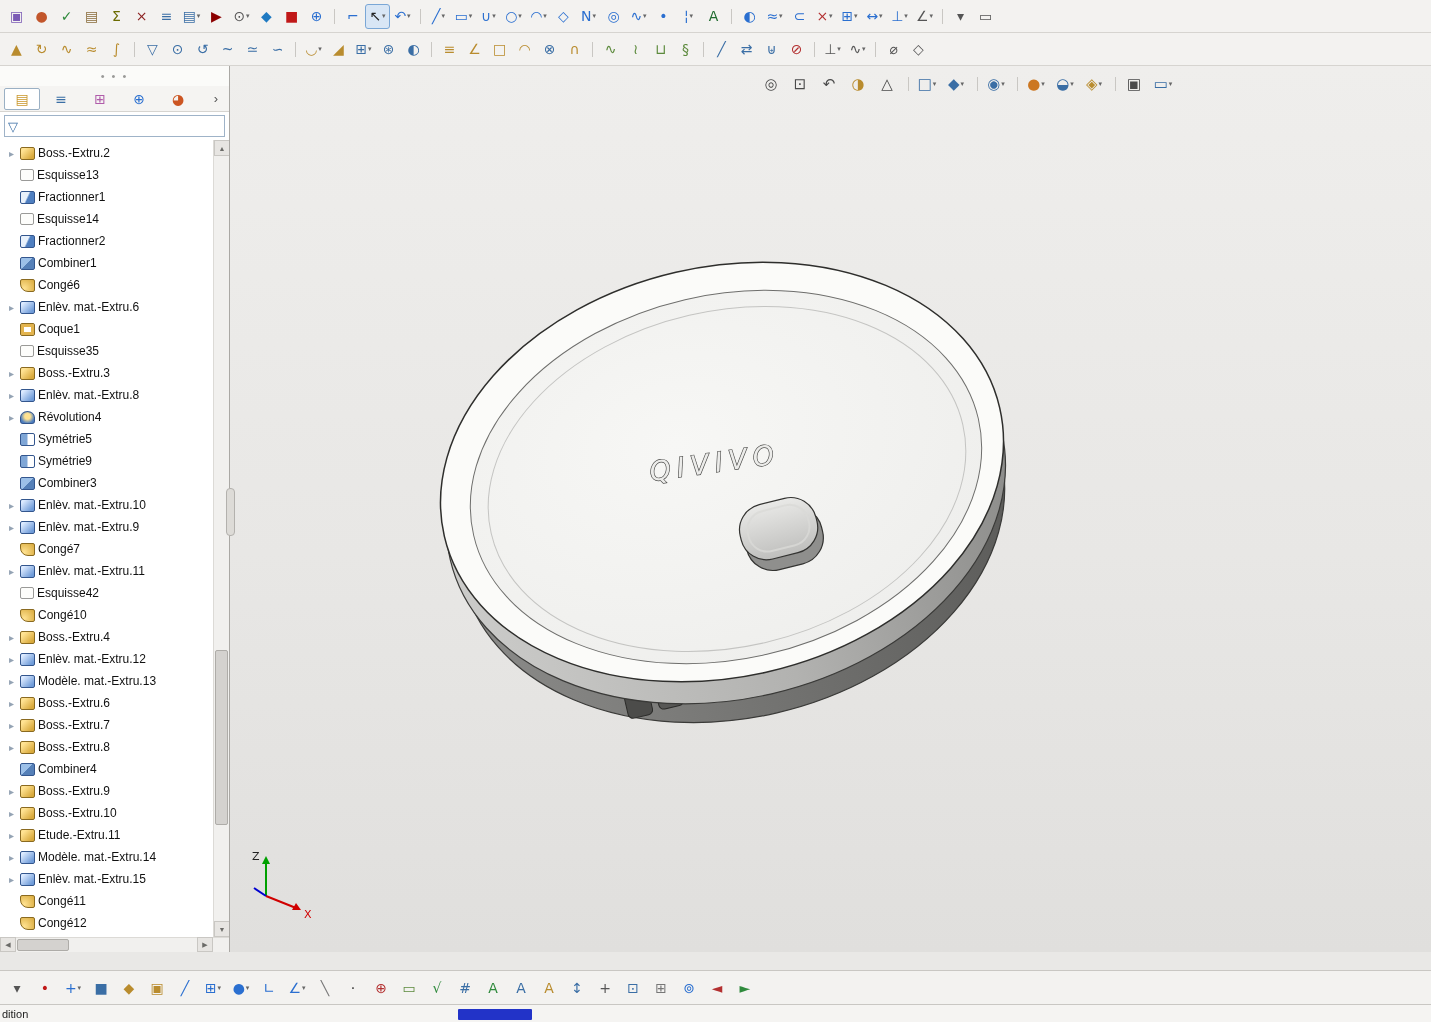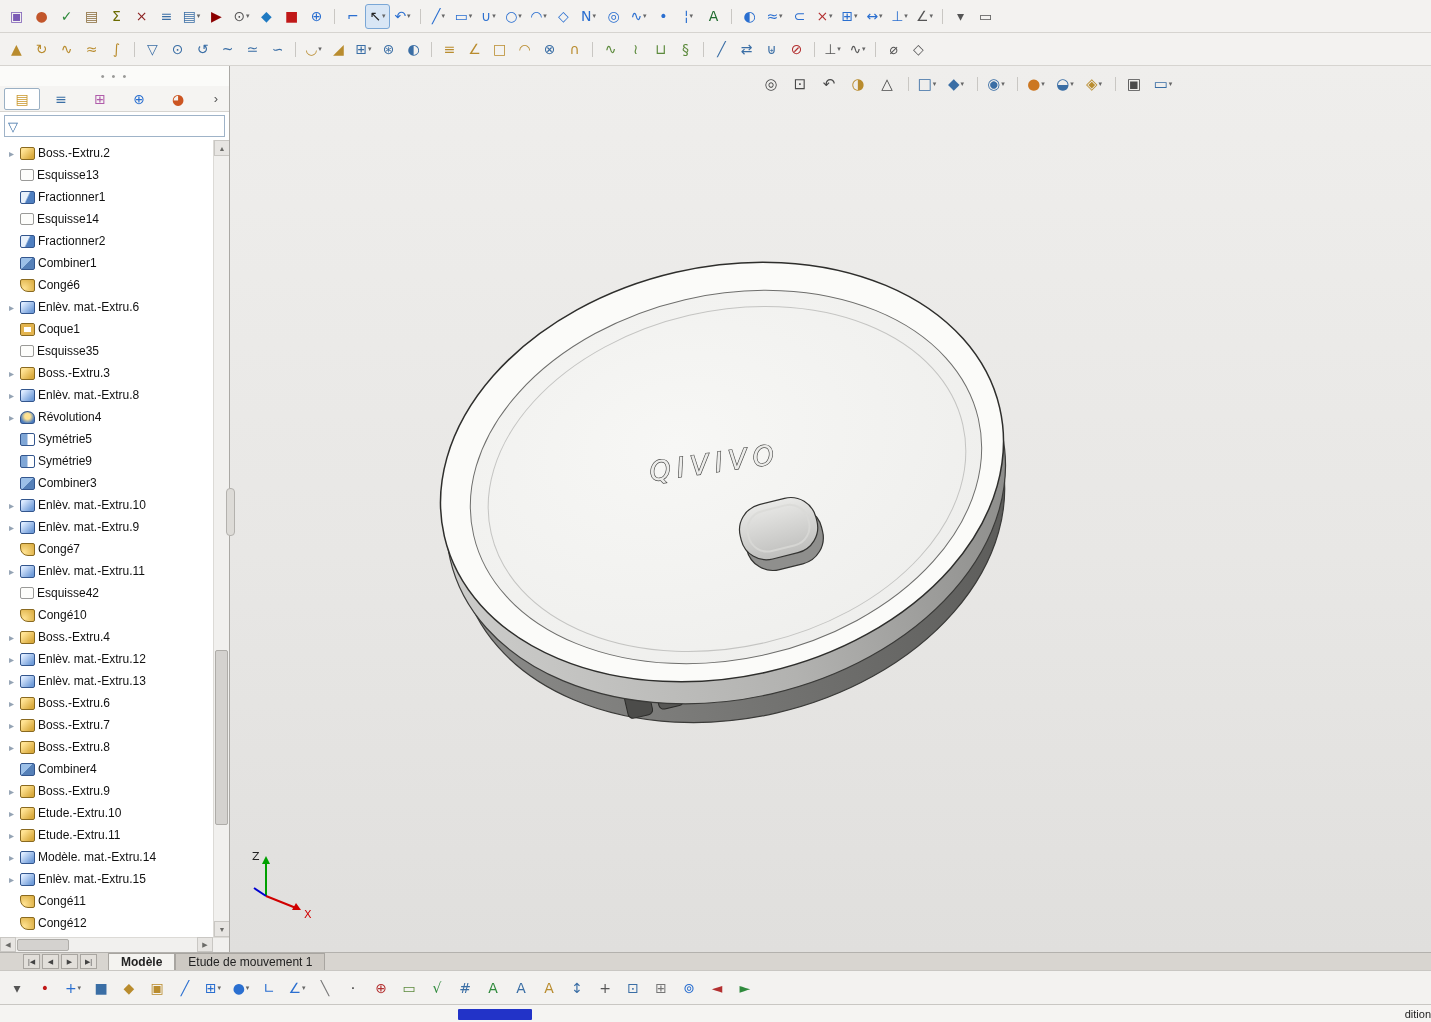--- a/index.html
+++ b/index.html
@@ -94,21 +94,21 @@
   .navs { display:flex; padding-left:22px; padding-right:10px; }
   .dtab { height:17px; padding:0 12px; display:flex; align-items:center; font-size:12px;
     border:1px solid #a8a5a0; border-bottom:none; background:#cdc9c3; color:#222; cursor:default; }
   .dtab[data-on="true"] { background:#f4f3f0; font-weight:bold; }
 
   
   #botbar { position:absolute; left:0; top:970px; width:1431px; height:34px; background:#f3f2f0;
     border-top:1px solid #c9c7c3; display:flex; align-items:center; padding:0 4px; gap:2px; }
   #botbar .tb { width:26px; height:26px; }
   #statusbar { position:absolute; left:0; top:1004px; width:1431px; height:18px; background:#f5f4f2;
-    border-top:1px solid #c9c7c3; font-size:11px; color:#222; display:flex; align-items:center;justify-content:flex-end; }
+    border-top:1px solid #c9c7c3; font-size:11px; color:#222; display:flex; align-items:center; }
   #status-left { padding-left:2px; }
   #progress { position:absolute; left:458px; top:4px; width:74px; height:11px; border-radius:1px; }
 </style>
 </head>
 <body>
 
 <div id="root">
 
   <div id="row1" class="toprow">
 
@@ -582,21 +582,21 @@
 
           <div class="trow" data-exp="true">
             <span class="arr"></span>
             <span class="tico" data-icon="cut-extrude-icon"></span>
             <span>Enlèv. mat.-Extru.12</span>
           </div>
 
           <div class="trow" data-exp="true">
             <span class="arr"></span>
             <span class="tico" data-icon="cut-extrude-icon"></span>
-            <span>Enlèv. mat.-Extru.13</span>
+            <span>Modèle. mat.-Extru.13</span>
           </div>
 
           <div class="trow" data-exp="true">
             <span class="arr"></span>
             <span class="tico" data-icon="boss-extrude-icon"></span>
             <span>Boss.-Extru.6</span>
           </div>
 
           <div class="trow" data-exp="true">
             <span class="arr"></span>
@@ -618,21 +618,21 @@
 
           <div class="trow" data-exp="true">
             <span class="arr"></span>
             <span class="tico" data-icon="boss-extrude-icon"></span>
             <span>Boss.-Extru.9</span>
           </div>
 
           <div class="trow" data-exp="true">
             <span class="arr"></span>
             <span class="tico" data-icon="boss-extrude-icon"></span>
-            <span>Etude.-Extru.10</span>
+            <span>Boss.-Extru.10</span>
           </div>
 
           <div class="trow" data-exp="true">
             <span class="arr"></span>
             <span class="tico" data-icon="boss-extrude-icon"></span>
             <span>Etude.-Extru.11</span>
           </div>
 
           <div class="trow" data-exp="true">
             <span class="arr"></span>
@@ -785,35 +785,20 @@
       <line x1="18" y1="50" x2="48" y2="62" stroke="#d00000" stroke-width="2"></line>
       <polygon points="53,64 44,64 48,57" fill="#d00000"></polygon>
       <line x1="18" y1="50" x2="6" y2="42" stroke="#0000d0" stroke-width="2"></line>
       <text x="4" y="14" font-family="DejaVu Sans, sans-serif" font-size="11" fill="#222">Z</text>
       <text x="56" y="72" font-family="DejaVu Sans, sans-serif" font-size="11" fill="#d00000">X</text>
     </svg>
   </div>
 
   <div id="splitter"></div>
 
-  <div id="tabbar">
-    <div class="navs">
-
-        <button class="nav-btn">|◀</button>
-
-        <button class="nav-btn">◀</button>
-
-        <button class="nav-btn">▶</button>
-
-        <button class="nav-btn">▶|</button>
-
-    </div>
-    <div class="dtab" data-on="true">Modèle</div>
-    <div class="dtab">Etude de mouvement 1</div>
-  </div>
 
   <div id="botbar">
 
       <button class="tb" title="toolbar-flyout-icon">
         <span class="g" style="color: rgb(85, 85, 85);">▾</span>
       </button>
 
       <button class="tb" title="sketch-point-icon">
         <span class="g" style="color: rgb(192, 24, 24);">•</span>
       </button>

